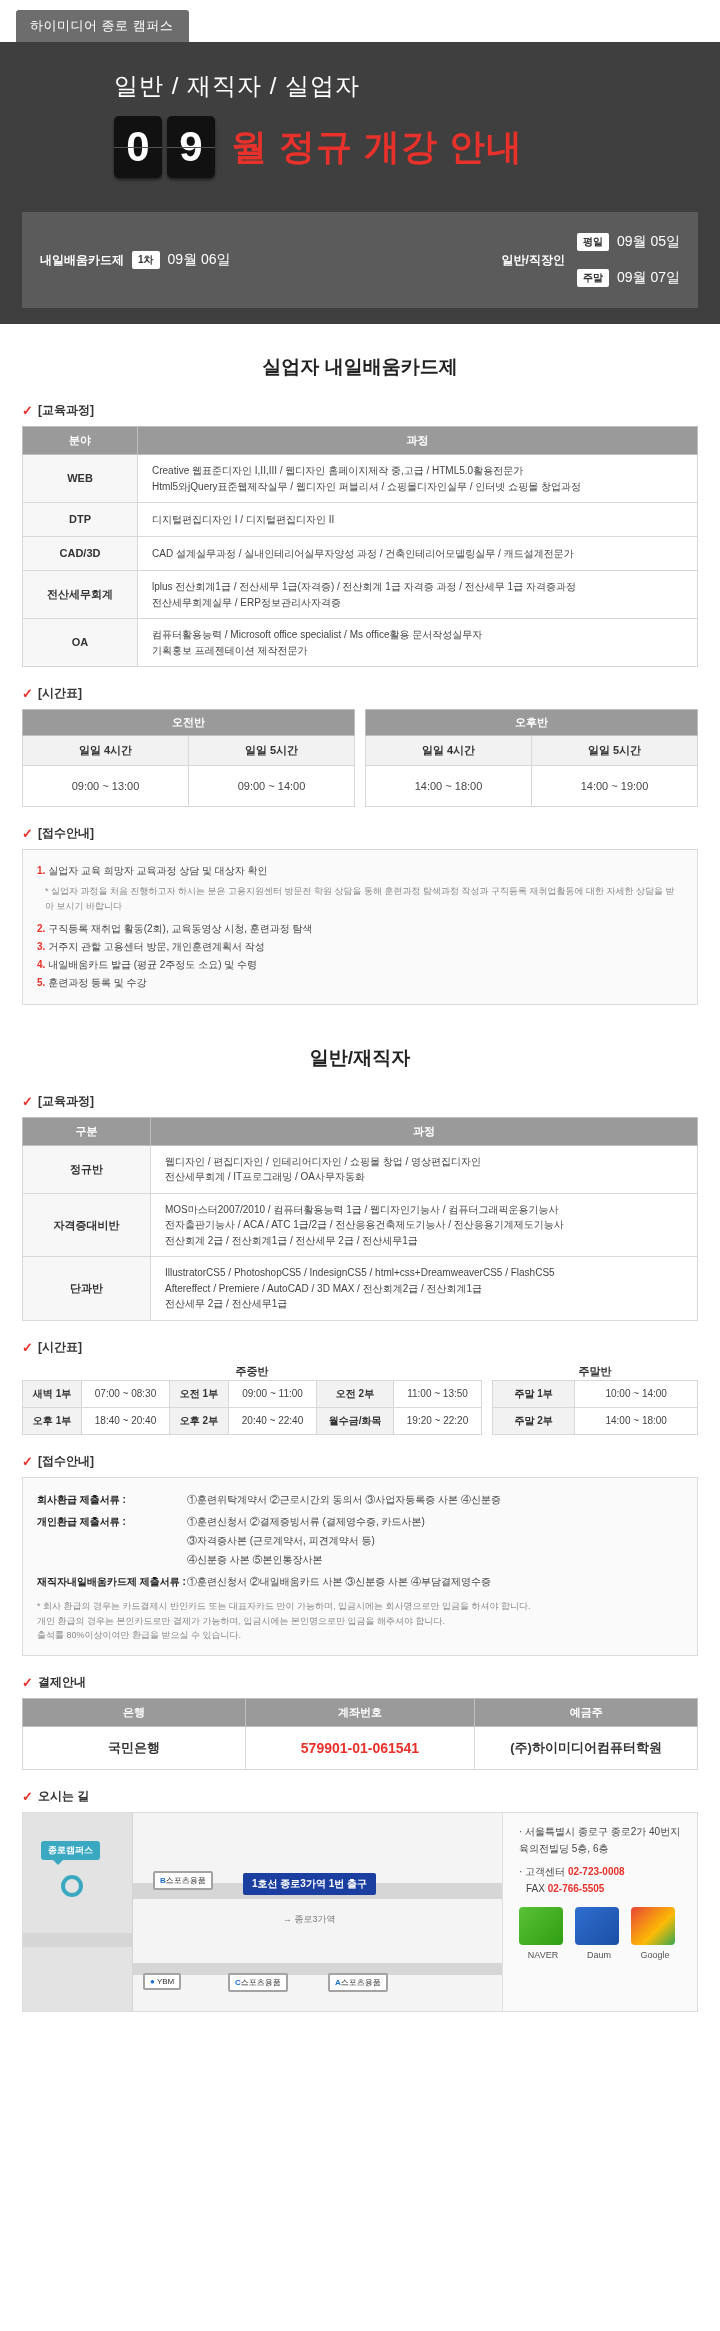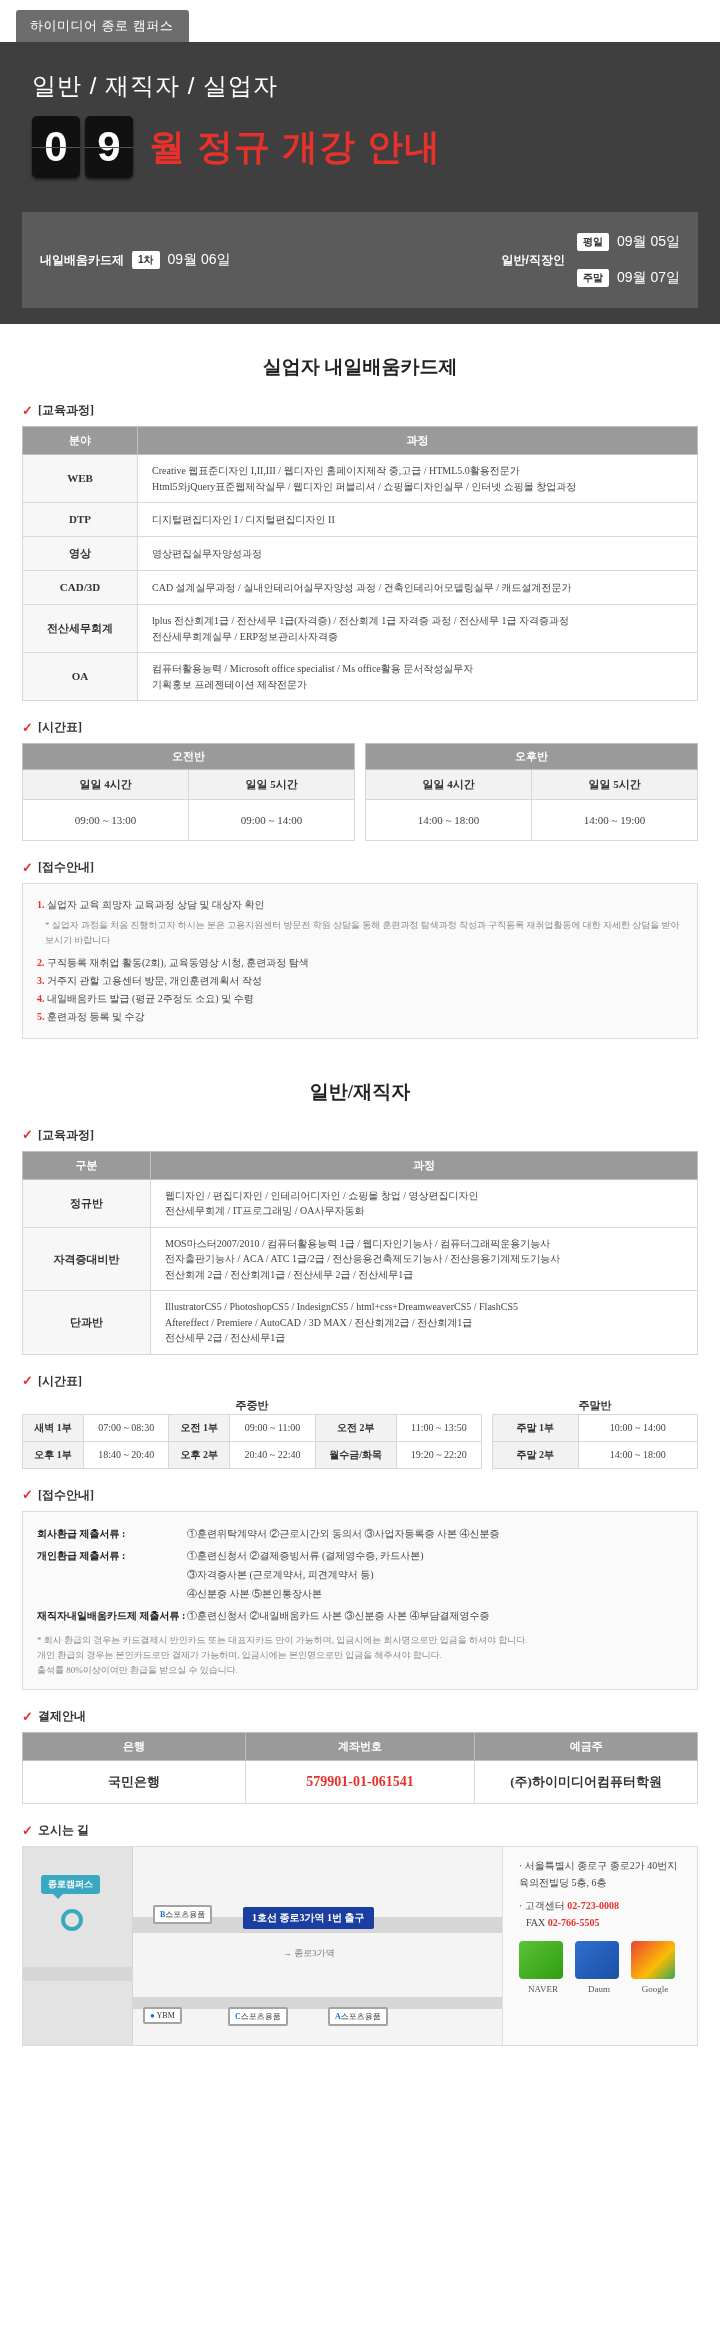--- a/index.html
+++ b/index.html
@@ -24,21 +24,21 @@
     border-radius:3px 3px 0 0;
     letter-spacing:0.5px;
   }
 
   
   .hero {
     background:#3f3f3f;
     padding:28px 0 22px 0;
     position:relative;
   }
-  .hero-inner { padding-left:32px; }
+  .hero-inner { padding-left:114px; }
   .hero-sub { color:#ffffff; font-size:24px; letter-spacing:1px; margin-bottom:14px; }
   .hero-row { display:flex; align-items:center; }
   .flip-num { display:flex; gap:5px; }
   .flip-card {
     width:48px; height:62px;
     background:#111;
     border-radius:5px;
     color:#fff;
     font-size:42px;
     font-weight:bold;
@@ -74,21 +74,21 @@
     font-size:10px; padding:2px 6px; border-radius:2px;
     margin:7px 8px; font-weight:bold;
   }
   .ib-val { font-size:14px; }
   .ib-left { flex:0 0 auto; display:flex; align-items:center; }
   .ib-right { margin-left:auto; display:flex; align-items:center; }
   .ib-rows { display:flex; flex-direction:column; gap:4px; }
   .ib-row { display:flex; align-items:center; }
 
   
-  .section { padding:0 22px;font-family:Liberation Serif, serif; }
+  .section { padding:0 22px; }
   .sec-title {
     text-align:center;
     font-size:19px;
     font-weight:bold;
     color:#222;
     margin:30px 0 22px 0;
   }
   .lbl {
     font-size:12px; font-weight:bold; color:#333;
     margin:6px 0 7px 0;
@@ -266,26 +266,20 @@
               <div>Html5와jQuery표준웹제작실무 / 웹디자인 퍼블리셔 / 쇼핑몰디자인실무 / 인터넷 쇼핑몰 창업과정</div>
             </td>
           </tr>
           <tr>
             <td class="key">DTP</td>
             <td class="val">
               <div>디지털편집디자인 I / 디지털편집디자인 II</div>
             </td>
           </tr>
           <tr>
-            <td class="key">영상</td>
-            <td class="val">
-              <div>영상편집실무자양성과정</div>
-            </td>
-          </tr>
-          <tr>
             <td class="key">CAD/3D</td>
             <td class="val">
               <div>CAD 설계실무과정 / 실내인테리어실무자양성 과정 / 건축인테리어모델링실무 / 캐드설계전문가</div>
             </td>
           </tr>
           <tr>
             <td class="key">전산세무회계</td>
             <td class="val">
               <div>lplus 전산회계1급 / 전산세무 1급(자격증) / 전산회계 1급 자격증 과정 / 전산세무 1급 자격증과정</div>
               <div>전산세무회계실무 / ERP정보관리사자격증</div>

